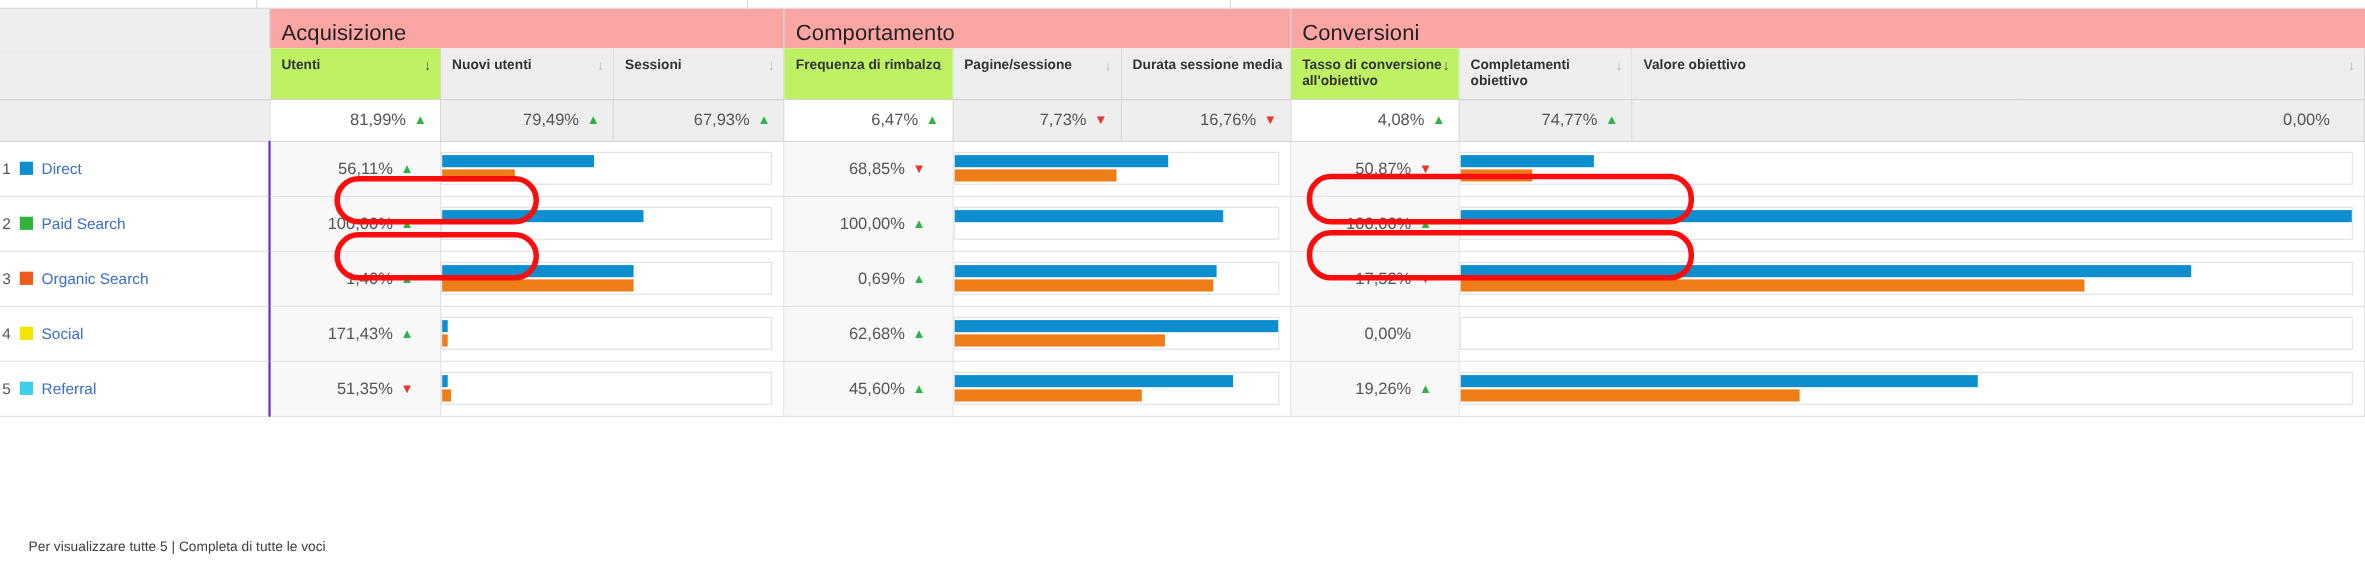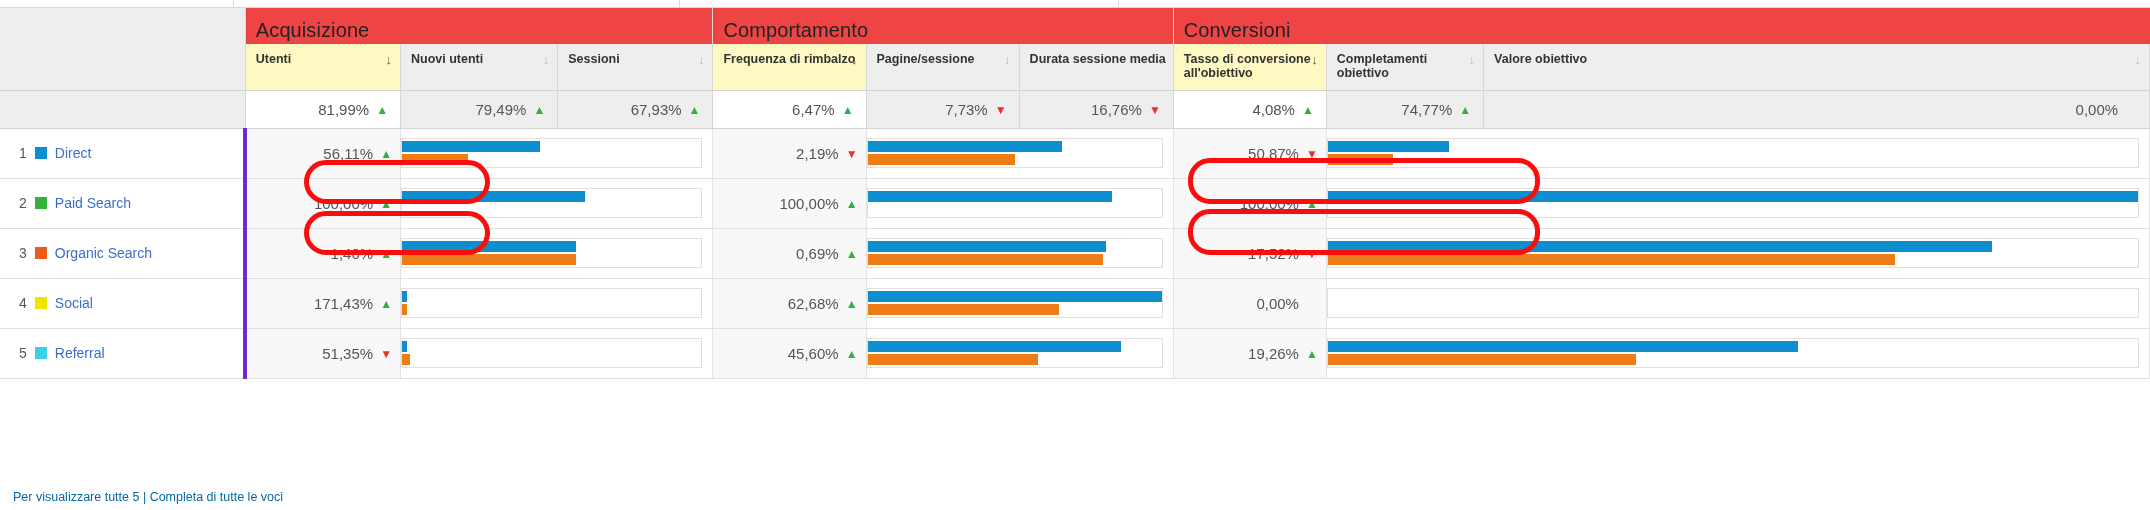--- a/index.html
+++ b/index.html
@@ -14,21 +14,21 @@
   table.gatable {
     border-collapse: collapse;
     width: 2150px;
     table-layout: fixed;
     font-size: 13px;
     color: #444;
   }
 
   
   tr.grouprow th {
-    background: #ef4444;
+    background: #fca5a5;
     border-right: 1px solid #d8d8d8;
     border-bottom: none;
     height: 44px;
     vertical-align: bottom;
     padding: 0 0 2px 10px;
     text-align: left;
     font-weight: normal;
     font-size: 20px;
     color: #222;
     letter-spacing: .1px;
@@ -44,21 +44,21 @@
     height: 46px;
     vertical-align: top;
     padding: 8px 6px 6px 10px;
     text-align: left;
     font-weight: bold;
     font-size: 12.5px;
     color: #333;
     position: relative;
     line-height: 14px;
   }
-  tr.metricrow th.sorted { background: #fef9c3; }
+  tr.metricrow th.sorted { background: #bef264; }
   tr.metricrow th.blankcell { background:#eeeeee; }
   tr.metricrow th .sortarrow {
     position: absolute;
     right: 8px;
     top: 9px;
     font-size: 13px;
     line-height: 13px;
     color: #b9b9b9;
   }
   tr.metricrow th.sorted .sortarrow { color: #555; }
@@ -82,29 +82,29 @@
   
   tr.datarow td {
     border-right: 1px solid #e3e3e3;
     border-bottom: 1px solid #e0e0e0;
     height: 50px;
     background: #ffffff;
     padding: 0;
     vertical-align: middle;
   }
   tr.datarow td.dimcell {
-    padding-left: 19px;
+    padding-left: 2px;
     text-align: left;
     font-size: 14px;
     white-space: nowrap;
-    border-right: 4px solid #6d28d9;
+    border-right: 2px solid #6d28d9;
   }
   tr.datarow td.valcell {
     text-align: right;
-    padding: 0 8px 0 6px;
+    padding: 0 24px 0 6px;
     font-size: 15px;
     color: #555;
     background: #f8f8f8;
     white-space: nowrap;
   }
   tr.datarow td.barcell { background:#ffffff; padding: 0 10px 0 0; }
 
   .idx { color:#555; font-size:14px; margin-right:8px; display:inline-block; }
   .swatch { display:inline-block; width:12px; height:12px; vertical-align:-1px; margin-right:8px; }
   .dimname { color:#3b6ecc; font-size:14px; }
@@ -136,24 +136,24 @@
     position: absolute;
     border: 5px solid #fb0d0d;
     border-radius: 22px;
     pointer-events: none;
     z-index: 20;
   }
 
   
   .footnote {
     position: absolute;
-    left: 13px;
+    left: 26px;
     top: 490px;
     font-size: 12.5px;
-    color: #0369a1;
+    color: #404040;
     white-space: nowrap;
   }
 
   
   .topstrip {
     position:absolute; left:0; top:0; width:2150px; height:8px;
     background:#fff; border-bottom:1px solid #d8d8d8; z-index:1;
   }
   .topstrip .seg { position:absolute; top:0; height:8px; border-right:1px solid #d8d8d8; }
 </style>
@@ -254,21 +254,21 @@
         <td class="dimcell">
           <span class="idx">1</span><span class="swatch" style="background:#0d8ecf"></span><span class="dimname">Direct</span>
         </td>
         <td class="valcell"><span>56,11%</span><span class="arw up">▲</span></td>
         <td class="barcell" colspan="2">
           <div class="barbox">
             <div class="bar b1" style="width:46%"></div>
             <div class="bar b2" style="width:22%"></div>
           </div>
         </td>
-        <td class="valcell"><span>2,19%</span><span class="arw down">▼</span></td>
+        <td class="valcell"><span>68,85%</span><span class="arw down">▼</span></td>
         <td class="barcell" colspan="2">
           <div class="barbox">
             <div class="bar b1" style="width:66%"></div>
             <div class="bar b2" style="width:50%"></div>
           </div>
         </td>
         <td class="valcell"><span>50,87%</span><span class="arw down">▼</span></td>
         <td class="barcell" colspan="3">
           <div class="barbox">
             <div class="bar b1" style="width:15%"></div>

